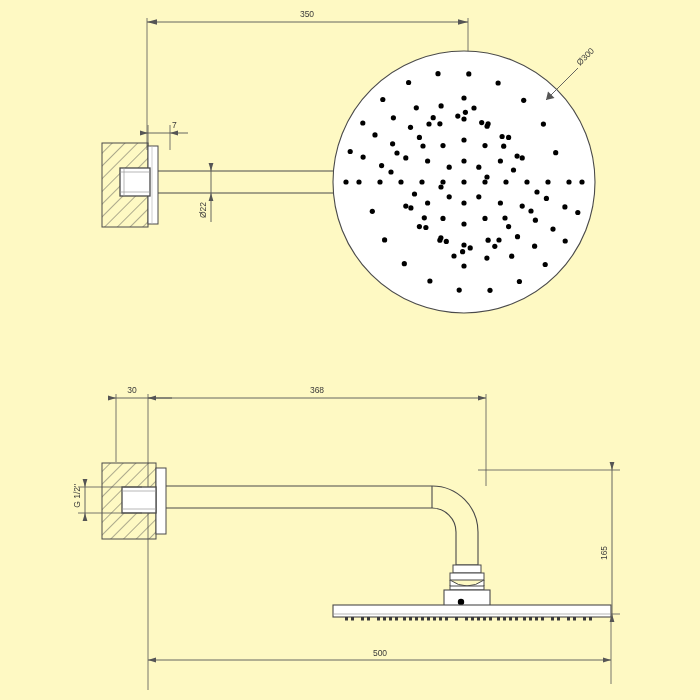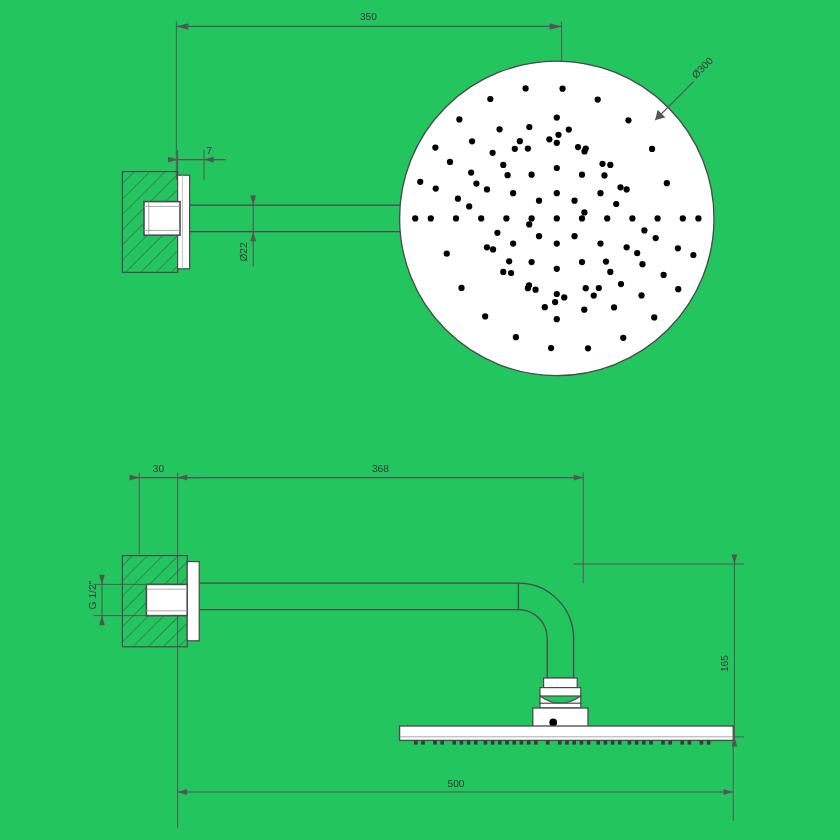--- a/index.html
+++ b/index.html
@@ -1,18 +1,18 @@
 <!DOCTYPE html>
 <html><head>
 <meta charset="utf-8">
 <style>
   html,body{margin:0;padding:0;background:#ffffff;}
   body{width:700px;height:700px;overflow:hidden;
        font-family:"Liberation Sans", sans-serif;}
-  #sheet{position:relative;width:700px;height:700px;background:#22c55e;}
+  #sheet{position:relative;width:700px;height:700px;background:#fef9c3;}
   svg{display:block;}
   text{font-family:"Liberation Sans", sans-serif;fill:#3a3a3a;}
 </style>
 </head>
 <body>
 
 <div id="sheet">
 <svg width="700" height="700" viewBox="0 0 700 700">
 
   <defs>

